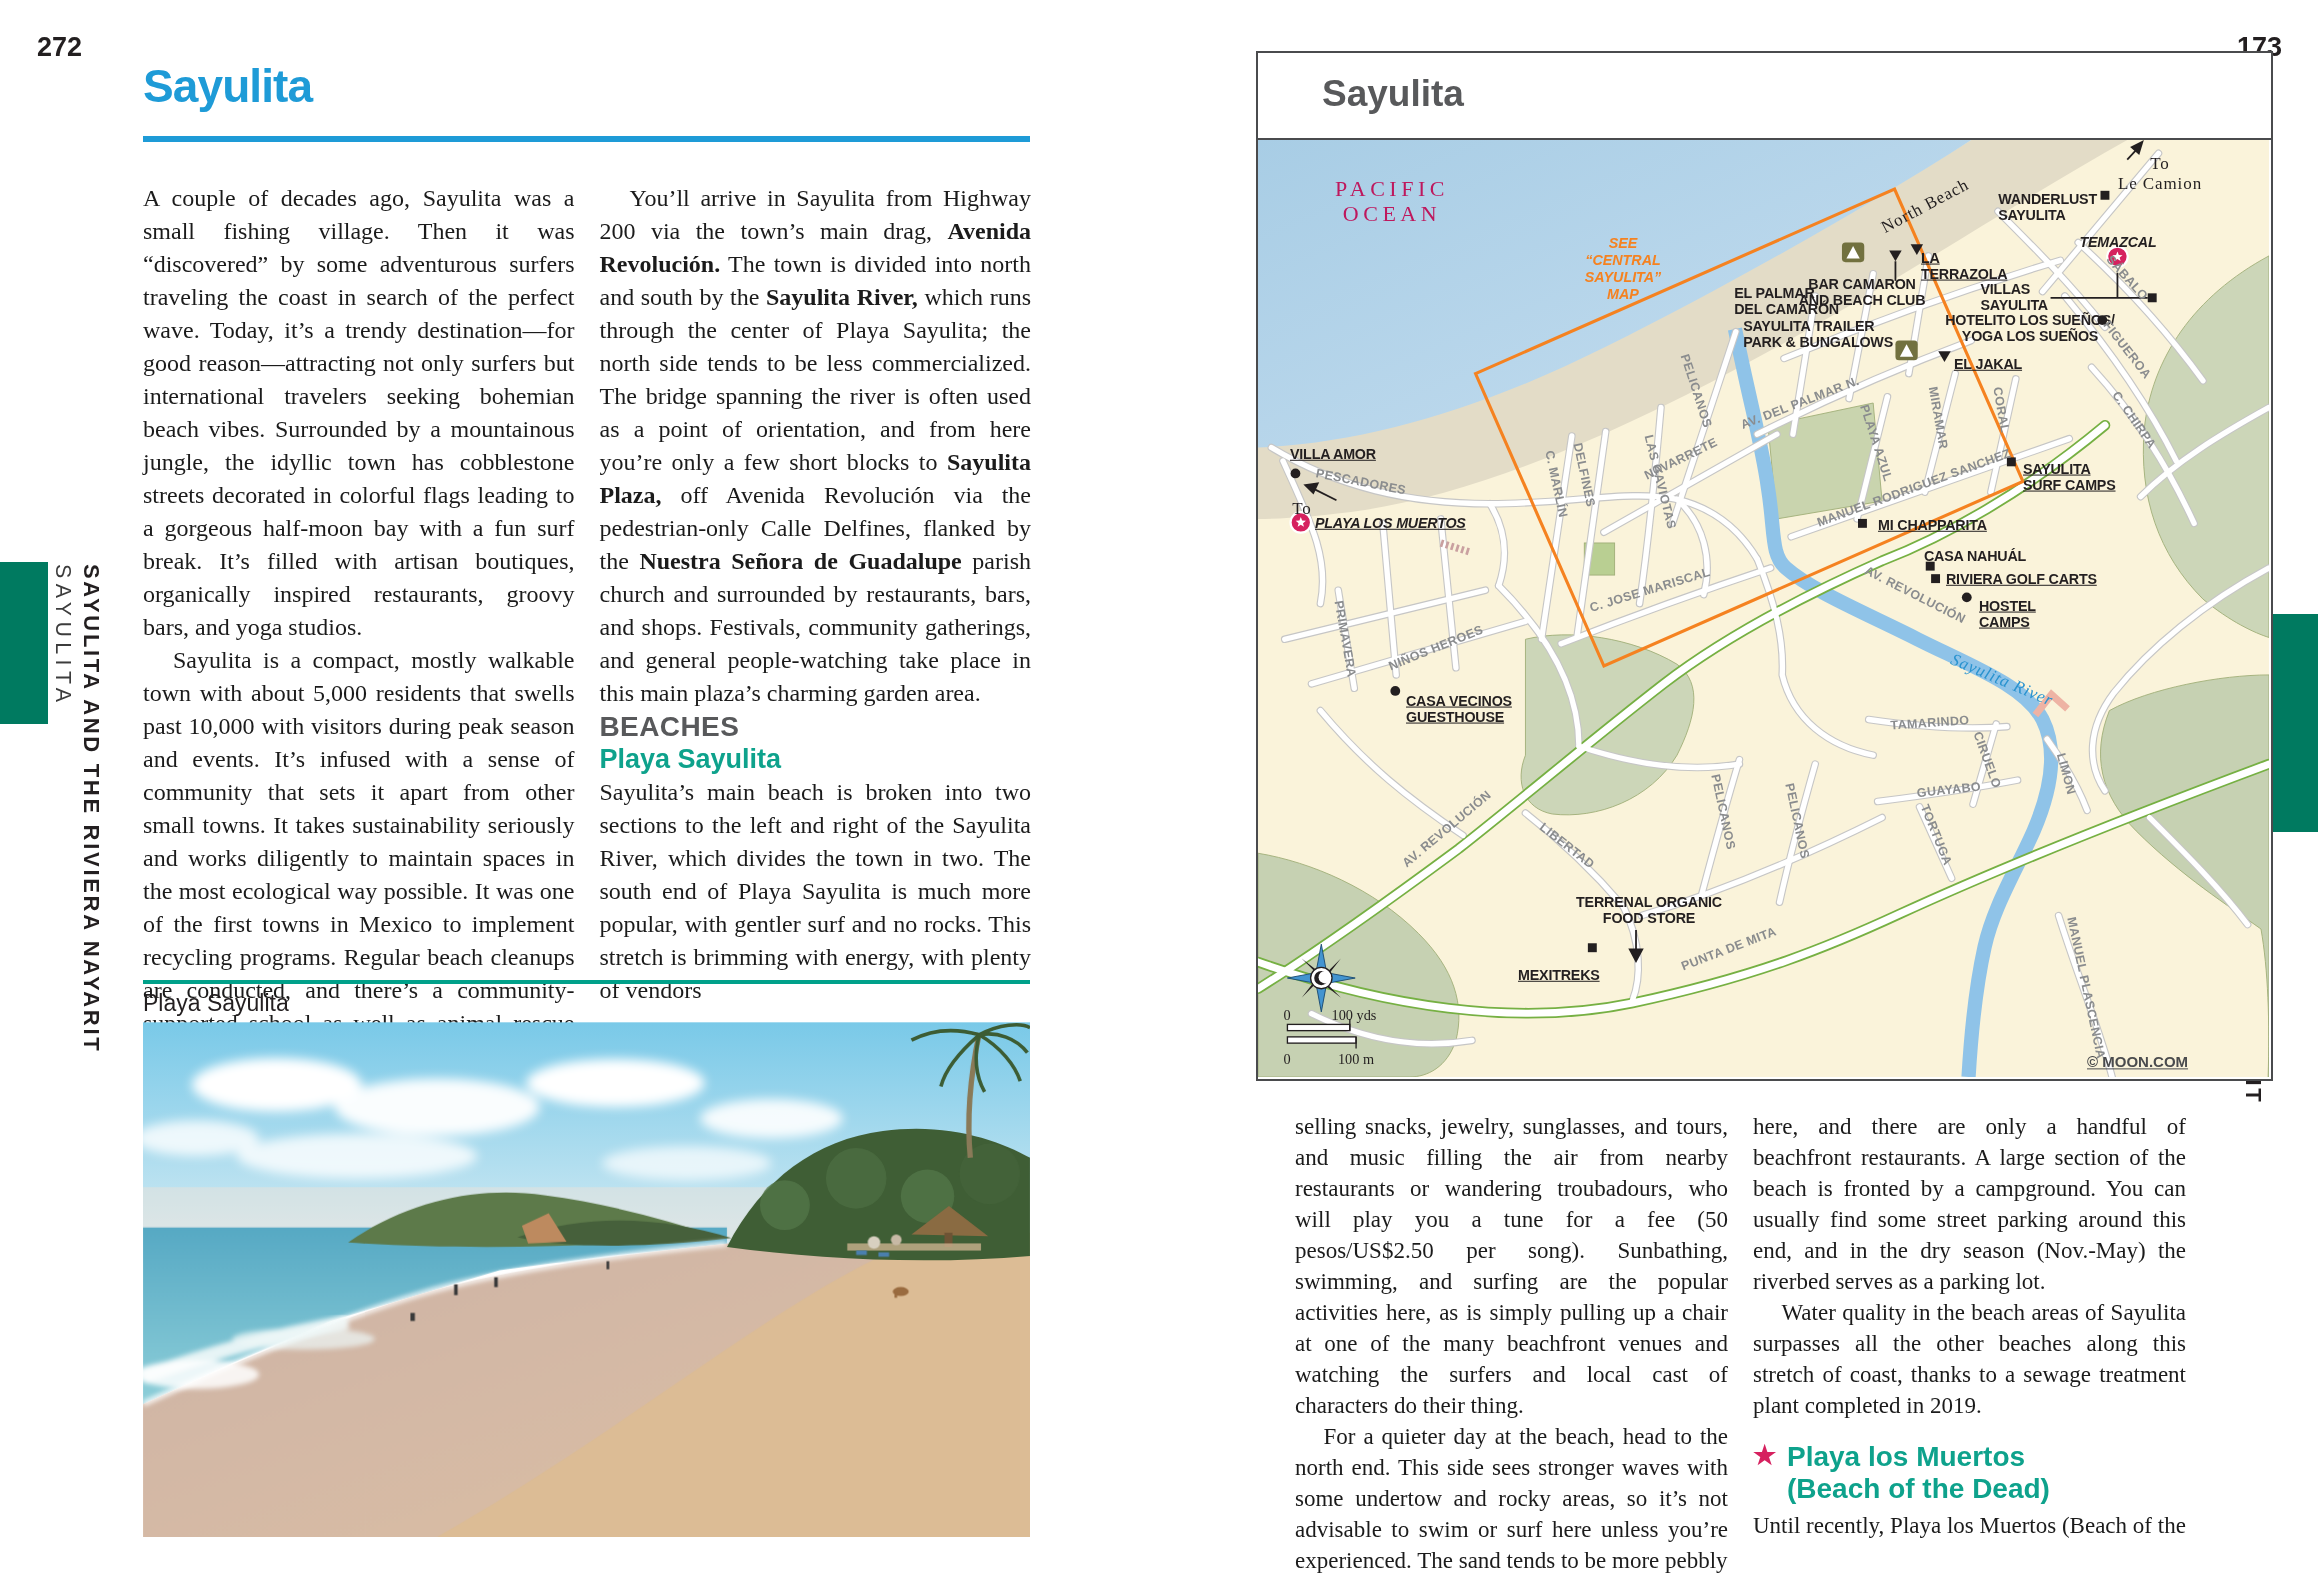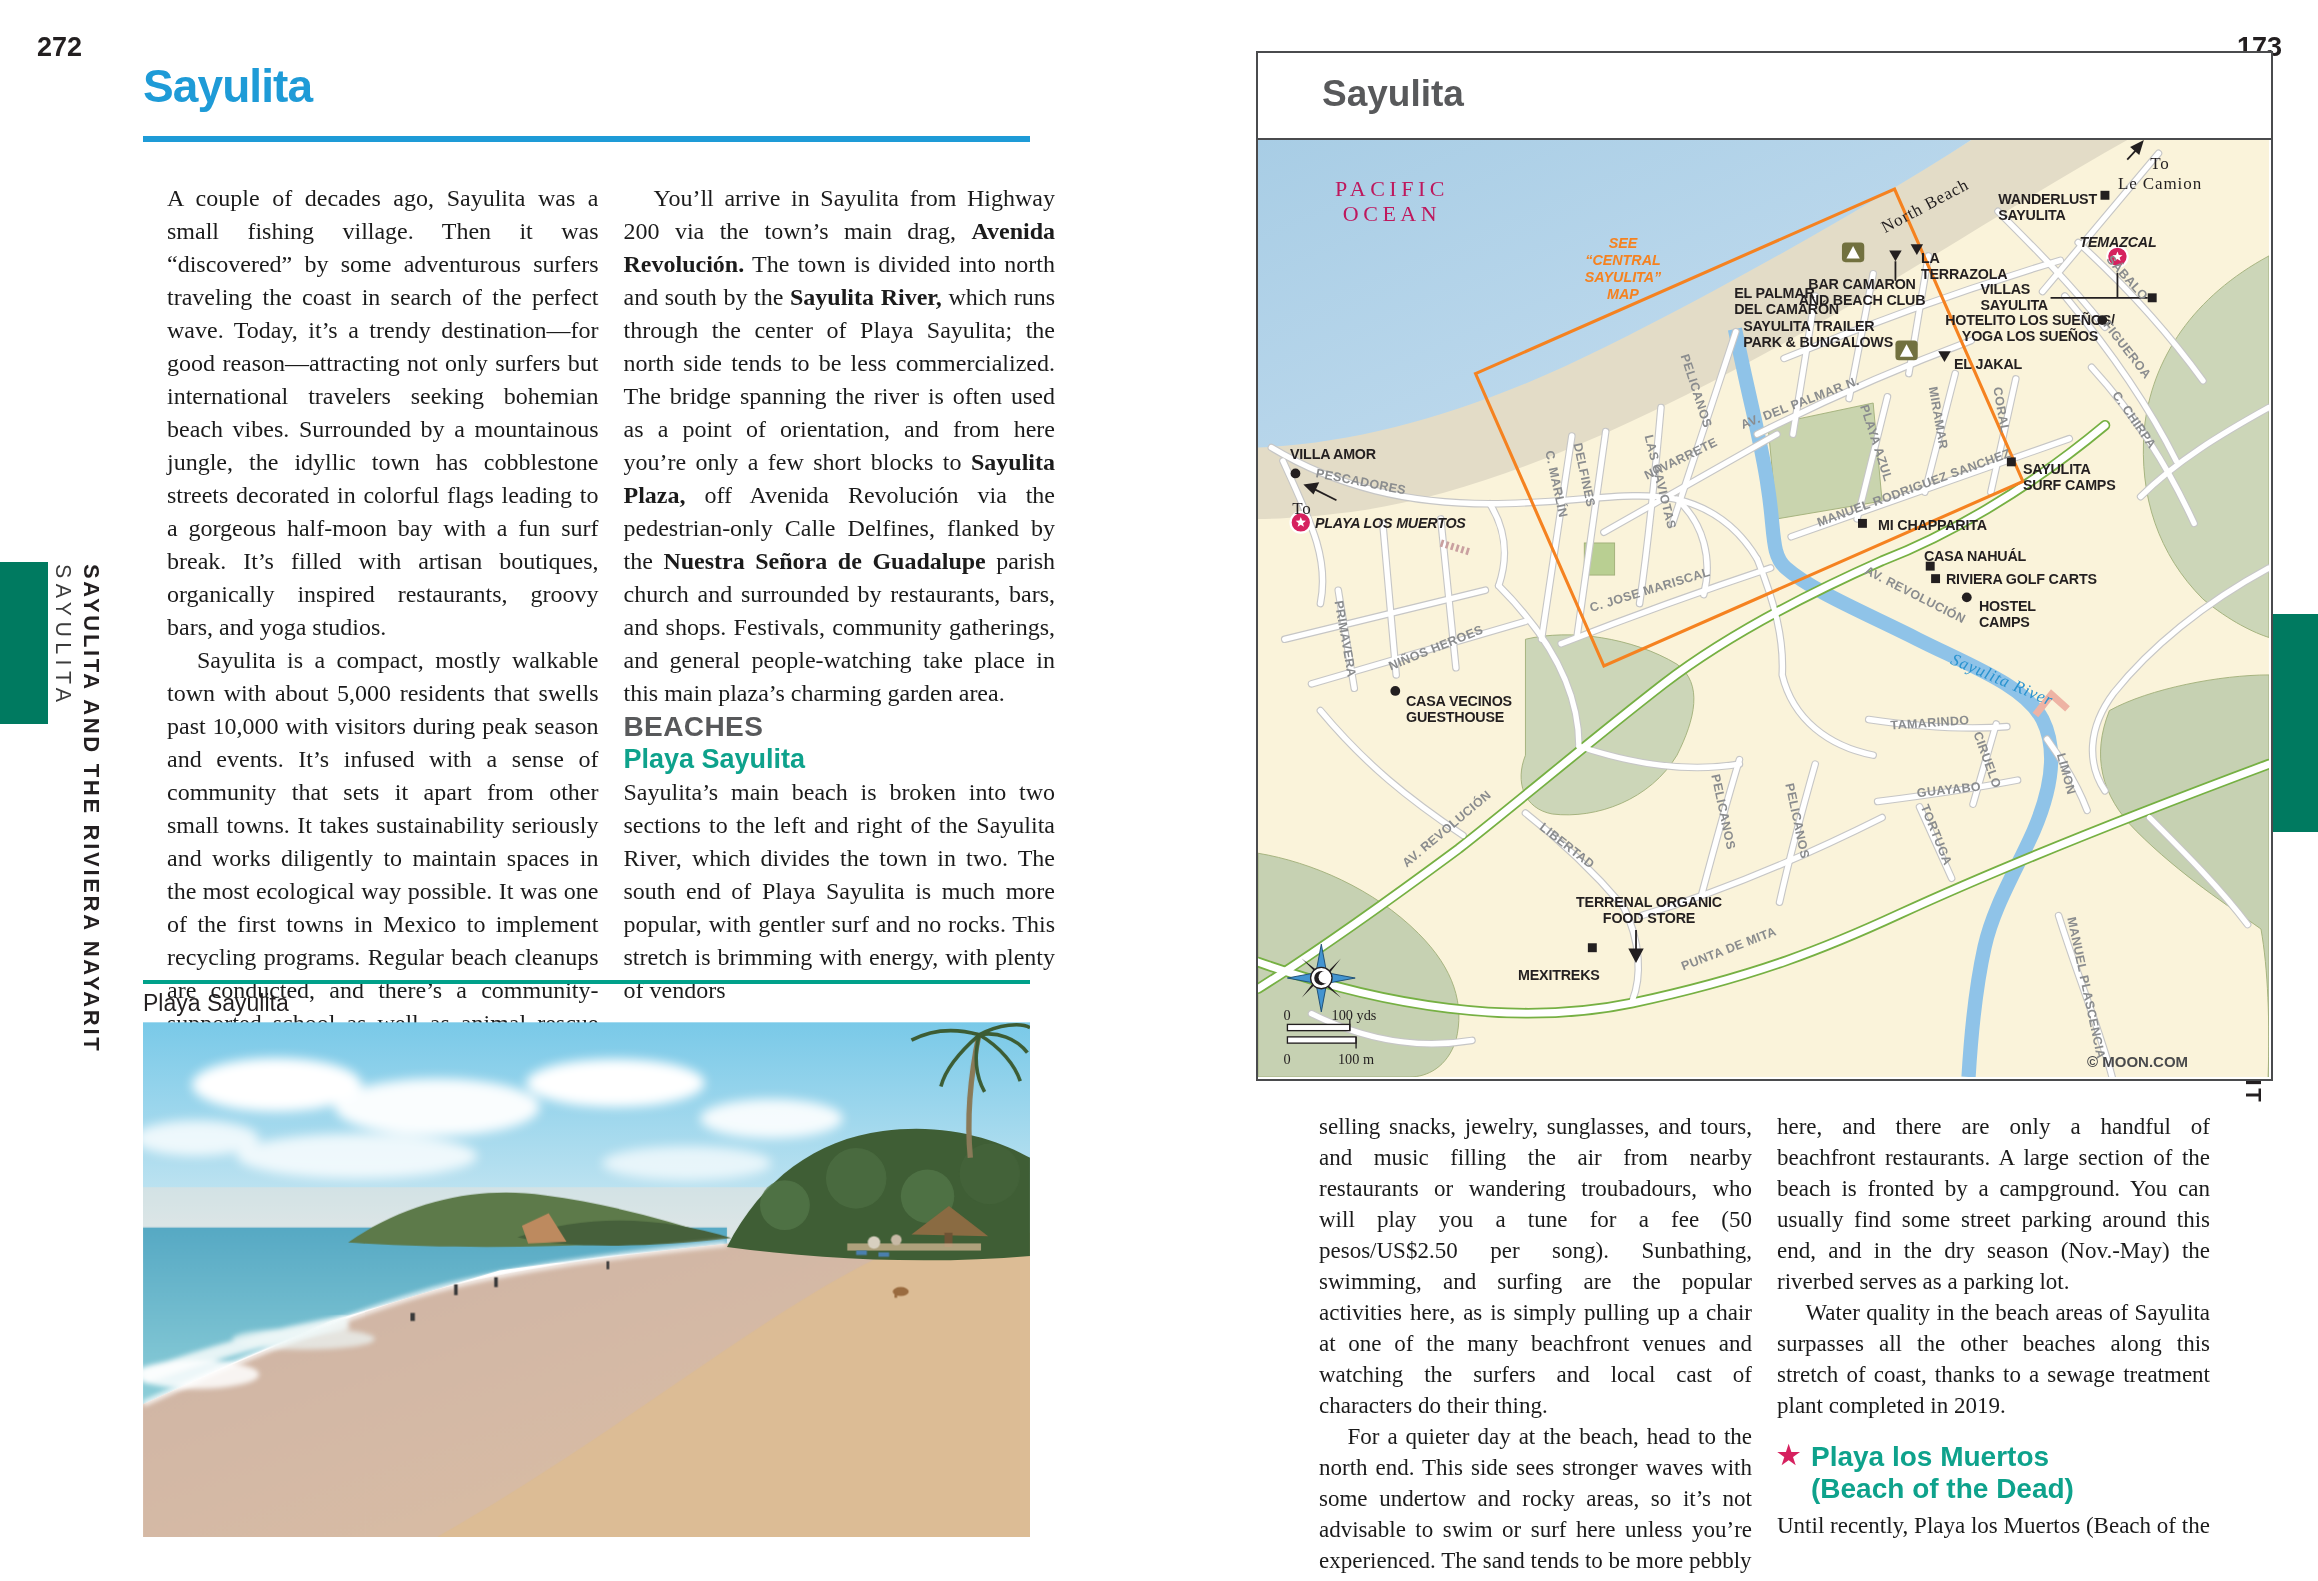--- a/index.html
+++ b/index.html
@@ -4,21 +4,21 @@
 <style>
   html,body{margin:0;padding:0;background:#ffffff;}
   .spread{position:relative;width:2319px;height:1581px;background:#ffffff;overflow:hidden;
           font-family:"Liberation Serif",serif;color:#1b1b1b;}
   .pagenum{position:absolute;top:32px;font-family:"Liberation Sans",sans-serif;
            font-weight:bold;font-size:27px;color:#231f20;}
   
   .title{position:absolute;left:143px;top:59px;font-family:"Liberation Sans",sans-serif;
          font-weight:bold;font-size:46px;color:#1e9bd7;letter-spacing:-0.9px;}
   .title-rule{position:absolute;left:143px;top:136px;width:887px;height:6.2px;background:#1e9bd7;}
-  .cols{position:absolute;display:flex;gap:25px;margin-left:24px;}
+  .cols{position:absolute;display:flex;gap:25px;}
   .cols-left{left:143px;top:182px;width:888px;}
   .col{width:432px;font-size:24px;line-height:33px;text-align:justify;}
   .col p{margin:0;}
   .col p.ind{text-indent:30px;}
   .bold{font-weight:bold;}
   .h-beaches{font-family:"Liberation Sans",sans-serif;font-weight:bold;font-size:28px;
              color:#58595b;letter-spacing:0.4px;margin:12.5px 0 1.8px 0;text-align:left;}
   .h-teal{font-family:"Liberation Sans",sans-serif;font-weight:bold;font-size:27px;
           color:#0ea28c;margin:0 0 7.1px 0;text-align:left;}
   .photo-rule{position:absolute;left:143px;top:980px;width:887px;height:3.6px;background:#00a18a;}
@@ -34,21 +34,21 @@
   
   .mapbox{position:absolute;left:1256px;top:51px;width:1017px;height:1030px;
           border:2.7px solid #4a4b4d;background:#ffffff;box-sizing:border-box;}
   .maphead{position:relative;height:85px;border-bottom:2.7px solid #4a4b4d;background:#ffffff;}
   .maphead .mtitle{position:absolute;left:64px;top:19.6px;font-family:"Liberation Sans",sans-serif;
           font-weight:bold;font-size:37px;color:#58595b;}
   .mapcanvas{position:relative;width:1011px;height:937px;background:#faf3da;overflow:hidden;}
   .mapcanvas svg{position:absolute;left:0;top:0;}
   .ml{position:absolute;transform:translate(-50%,-50%);white-space:pre-line;text-align:center;
       font-family:"Liberation Sans",sans-serif;line-height:1.15;}
-  .la{transform:translate(0,-50%);text-align:left;}
+  .la{transform:translate(0,-50%);text-align:left;text-decoration:underline;}
   .ra{transform:translate(-100%,-50%);text-align:left;}
   .poi{font-weight:bold;font-size:14.3px;color:#231f20;letter-spacing:-0.2px;}
   .poiit{font-style:italic;}
   .street{font-weight:bold;font-size:12.5px;color:#8a8c8e;letter-spacing:0.4px;}
   .ocean-l{font-family:"Liberation Serif",serif;font-size:22px;color:#be185d;letter-spacing:4.5px;}
   .seemap{font-weight:bold;font-style:italic;font-size:14.3px;color:#f58220;line-height:1.2;}
   .serifl{font-family:"Liberation Serif",serif;font-size:17px;color:#231f20;letter-spacing:0.9px;}
   .river-l{font-family:"Liberation Serif",serif;font-style:italic;font-size:17px;color:#2a93cf;
            letter-spacing:0.9px;}
   .credit{font-family:"Liberation Sans",sans-serif;font-size:15px;color:#4a4b4d;font-weight:bold;}

